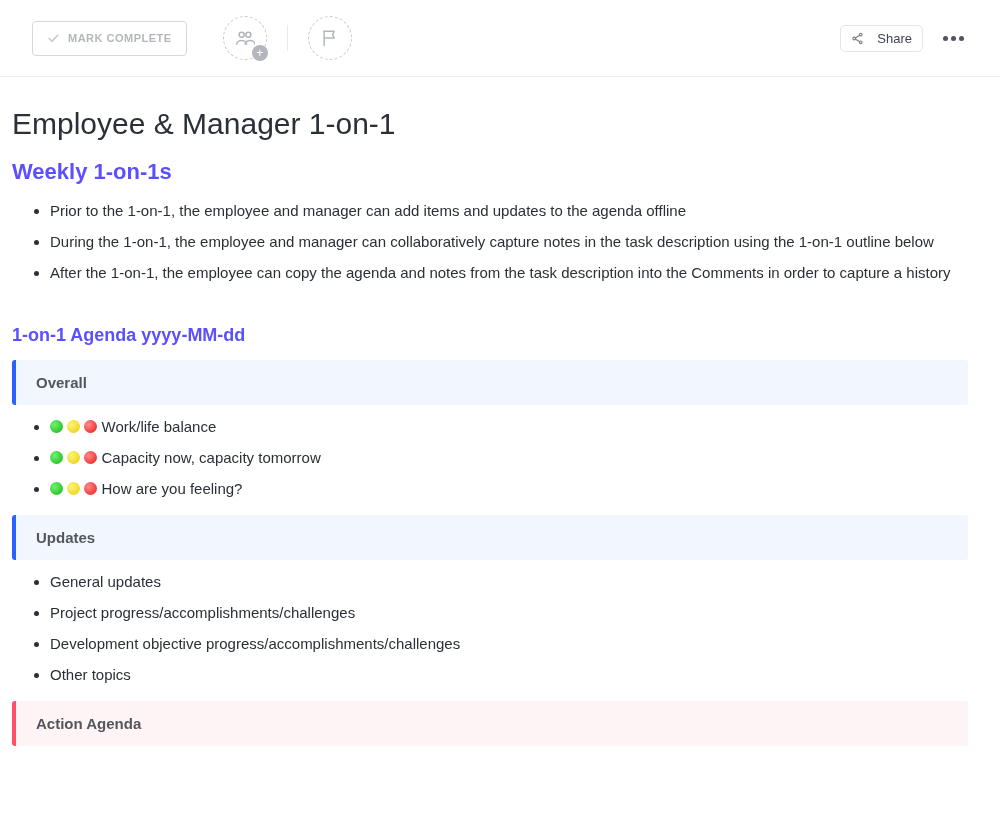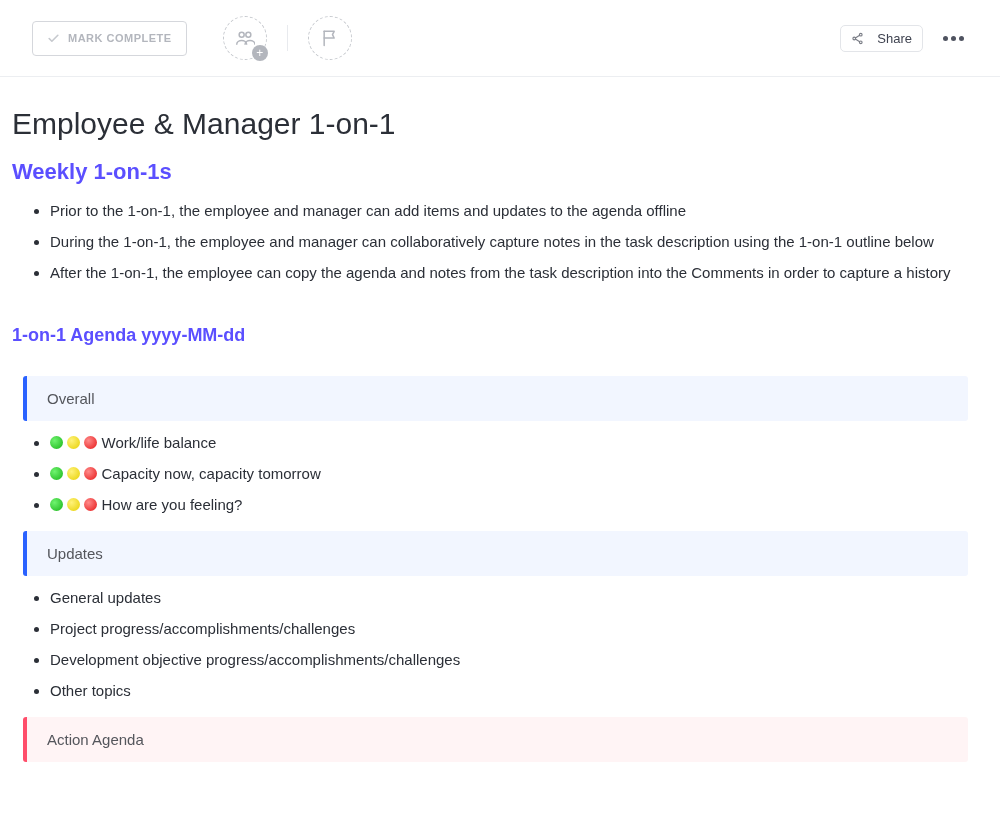--- a/index.html
+++ b/index.html
@@ -90,38 +90,38 @@
   h2.section-link {
     font-size: 22px;
     font-weight: 700;
     color: #5b4fff;
     margin: 8px 0 14px 0;
   }
   h3.subheading {
     font-size: 18px;
     font-weight: 700;
     color: #5b4fff;
-    margin: 40px 0 30px 0;
+    margin: 40px 0 14px 0;
   }
   ul.bullets {
     margin: 0 0 8px 0;
     padding-left: 22px;
   }
   ul.bullets li {
     font-size: 15px;
     color: #2b2f37;
     line-height: 1.6;
     margin: 7px 16px;
   }
   .callout {
-    margin: 14px 0 10px 11px;
+    margin: 14px 0 10px 0;
     border-left: 4px solid;
     border-radius: 3px;
     padding: 14px 20px;
-    font-weight: 400;
+    font-weight: 700;
     font-size: 15px;
     color: #54565c;
   }
   .callout.blue { border-color: #2a62ff; background: #f2f6ff; }
   .callout.red  { border-color: #ff4d6a; background: #fff4f5; }
   .status-dot {
     display: inline-block;
     width: 13px; height: 13px;
     border-radius: 50%;
     vertical-align: -1px;

